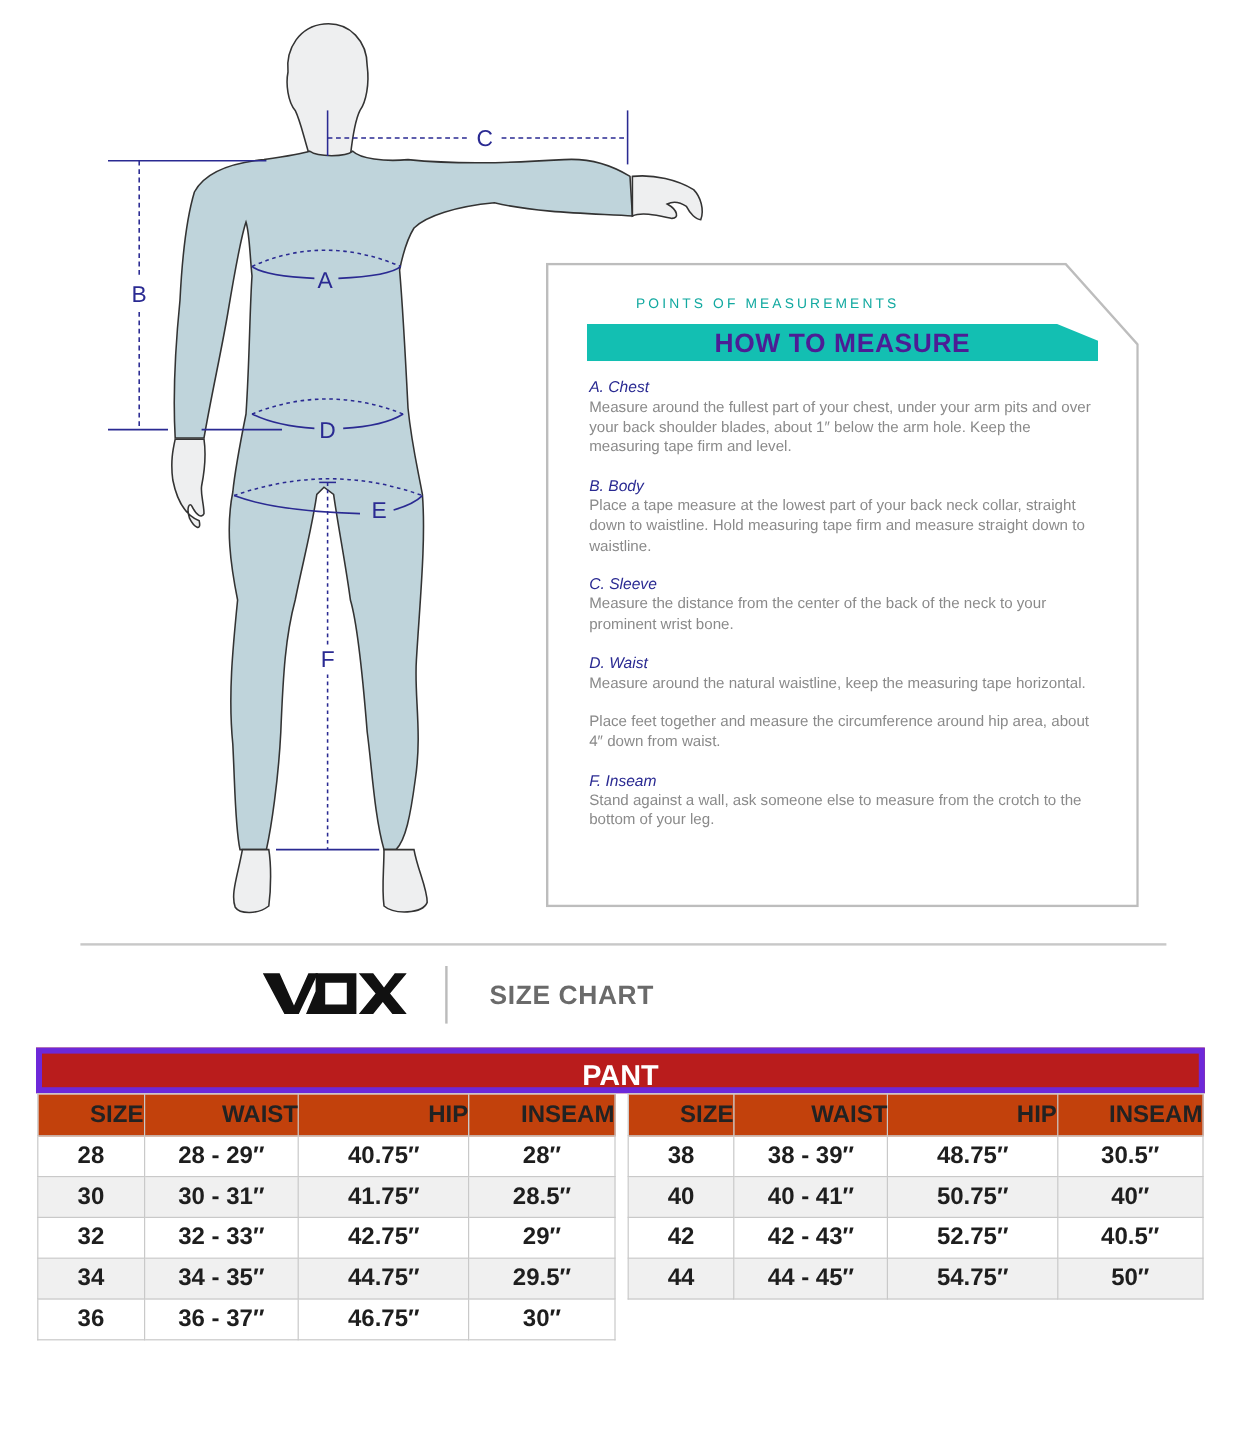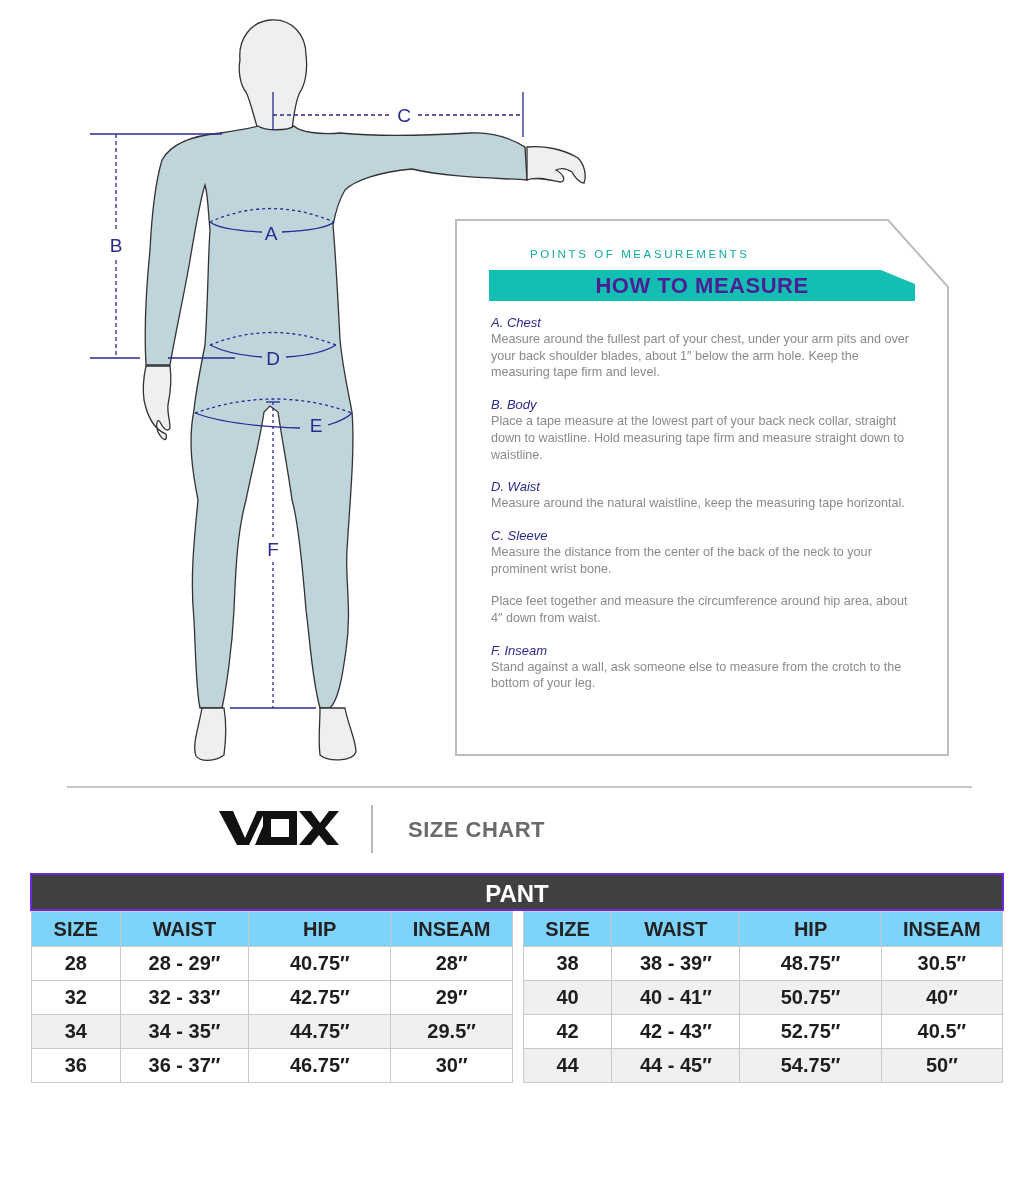--- a/index.html
+++ b/index.html
@@ -33,32 +33,32 @@
 
     .brand-row { position: absolute; left: 0; top: 800px; width: 1034px; height: 56px; }
     .logo { position: absolute; left: 219px; top: 8px; }
     .brand-sep { position: absolute; left: 371px; top: 5px; width: 2px; height: 48px; background: #bbbbbb; }
     .size-chart-title {
       position: absolute; left: 408px; top: 17px; font-size: 22px; font-weight: bold; color: #6a6a6a; letter-spacing: 0.5px;
     }
 
     .pant-table { position: absolute; left: 30px; top: 873px; width: 974px; }
     .pant-banner {
-      height: 38px; background: #404040; color: #fff; font-weight: bold; font-size: 24px;
-      text-align: center; line-height: 38px; border: 2px solid #6d28d9; box-sizing: border-box;
+      height: 38px; background: #b91c1c; color: #fff; font-weight: bold; font-size: 24px;
+      text-align: center; line-height: 38px; border: 5px solid #6d28d9; box-sizing: border-box;
     }
     .tables { position: relative; height: 210px; }
     table { border-collapse: collapse; position: absolute; top: 0; }
     table.left { left: 1px; width: 482px; }
     table.right { left: 493px; width: 480px; }
     td, th {
       border: 1px solid #c9c9c9; text-align: center; font-size: 20px; font-weight: bold; color: #1e1e1e;
       height: 33px; padding: 0;
     }
-    th { background: #7dd3fc; color: #222; height: 34px; }
+    th { background: #c2410c; color: #222; height: 34px; text-align: right; }
     tr.alt td { background: #f0f0f0; }
     col.c1 { width: 88px; } col.c2 { width: 128px; } col.c3 { width: 141px; } col.c4 { width: 121px; }
   </style>
 </head>
 <body>
 
 <div class="figure">
   <svg width="620" height="780" viewBox="0 0 620 780">
 
     <path d="M258,130 C252,110 250,100 246,92 C240,85 238,70 240,60 C238,40 250,22 270,20 C292,18 306,35 306,55 C308,70 305,85 300,92 C296,100 294,112 292,130 C288,132 262,132 258,130 Z" fill="#eeeff0" stroke="#333" stroke-width="1.3"></path>
@@ -134,26 +134,26 @@
   <div class="pom-list">
     <div class="pom-item">
       <div class="pom-title">A. Chest</div>
       <div class="pom-desc">Measure around the fullest part of your chest, under your arm pits and over your back shoulder blades, about 1″ below the arm hole. Keep the measuring tape firm and level.</div>
     </div>
     <div class="pom-item">
       <div class="pom-title">B. Body</div>
       <div class="pom-desc">Place a tape measure at the lowest part of your back neck collar, straight down to waistline. Hold measuring tape firm and measure straight down to waistline.</div>
     </div>
     <div class="pom-item">
+      <div class="pom-title">C. Sleeve</div>
+      <div class="pom-desc">Measure the distance from the center of the back of the neck to your prominent wrist bone.</div>
+    </div>
+    <div class="pom-item">
       <div class="pom-title">D. Waist</div>
       <div class="pom-desc">Measure around the natural waistline, keep the measuring tape horizontal.</div>
-    </div>
-    <div class="pom-item">
-      <div class="pom-title">C. Sleeve</div>
-      <div class="pom-desc">Measure the distance from the center of the back of the neck to your prominent wrist bone.</div>
     </div>
     <div class="pom-item">
       <div class="pom-desc">Place feet together and measure the circumference around hip area, about 4″ down from waist.</div>
     </div>
     <div class="pom-item">
       <div class="pom-title">F. Inseam</div>
       <div class="pom-desc">Stand against a wall, ask someone else to measure from the crotch to the bottom of your leg.</div>
     </div>
   </div>
 </div>
@@ -190,20 +190,26 @@
         <th>WAIST</th>
         <th>HIP</th>
         <th>INSEAM</th>
       </tr>
       <tr>
         <td>28</td>
         <td>28 - 29″</td>
         <td>40.75″</td>
         <td>28″</td>
       </tr>
+      <tr class="alt">
+        <td>30</td>
+        <td>30 - 31″</td>
+        <td>41.75″</td>
+        <td>28.5″</td>
+      </tr>
       <tr>
         <td>32</td>
         <td>32 - 33″</td>
         <td>42.75″</td>
         <td>29″</td>
       </tr>
       <tr class="alt">
         <td>34</td>
         <td>34 - 35″</td>
         <td>44.75″</td>

